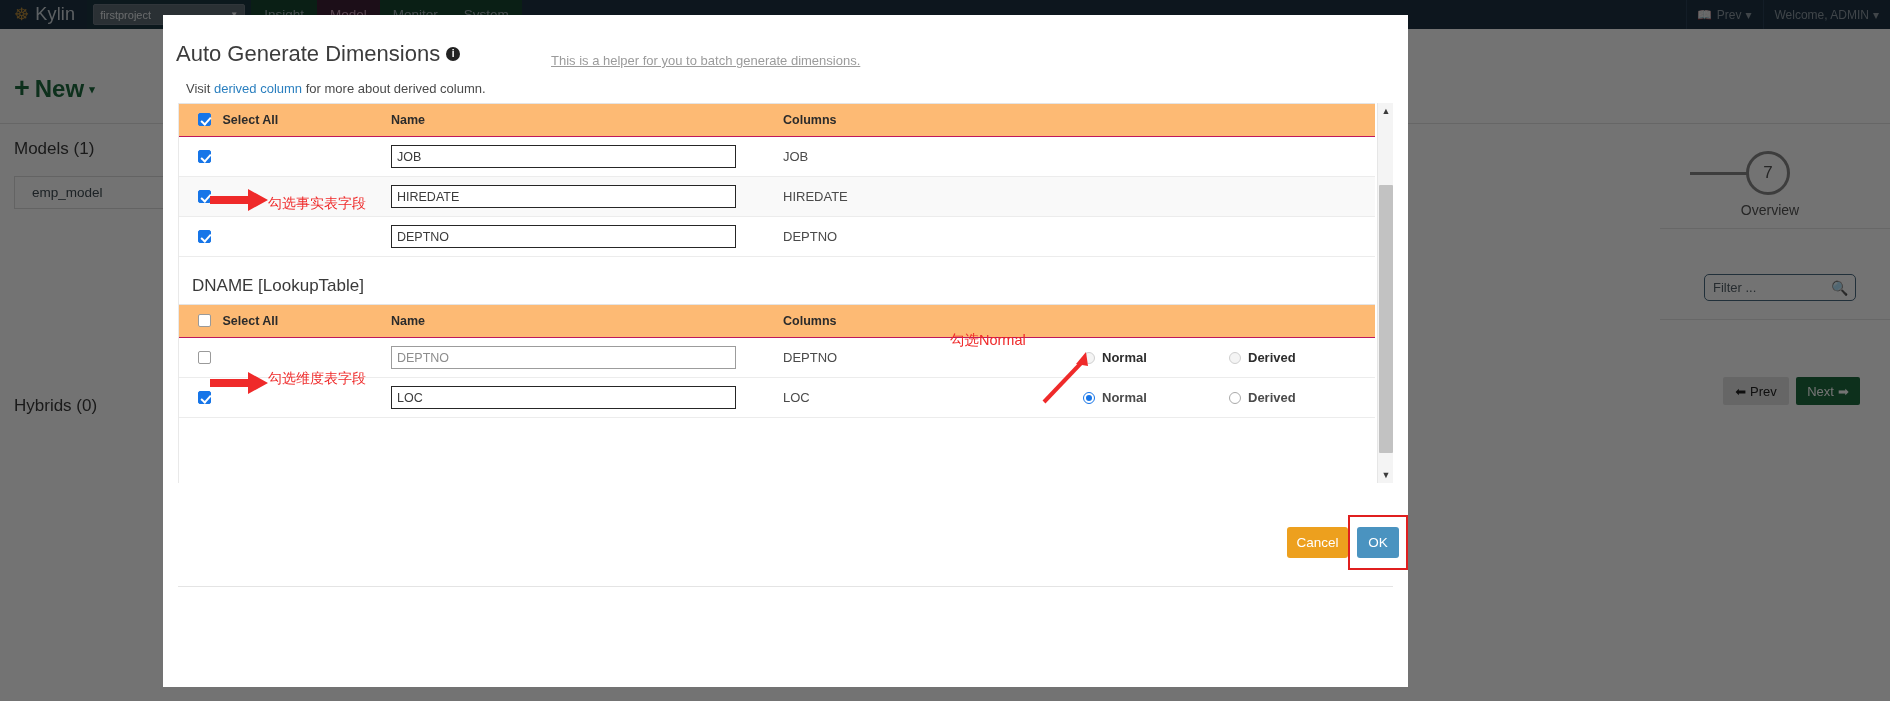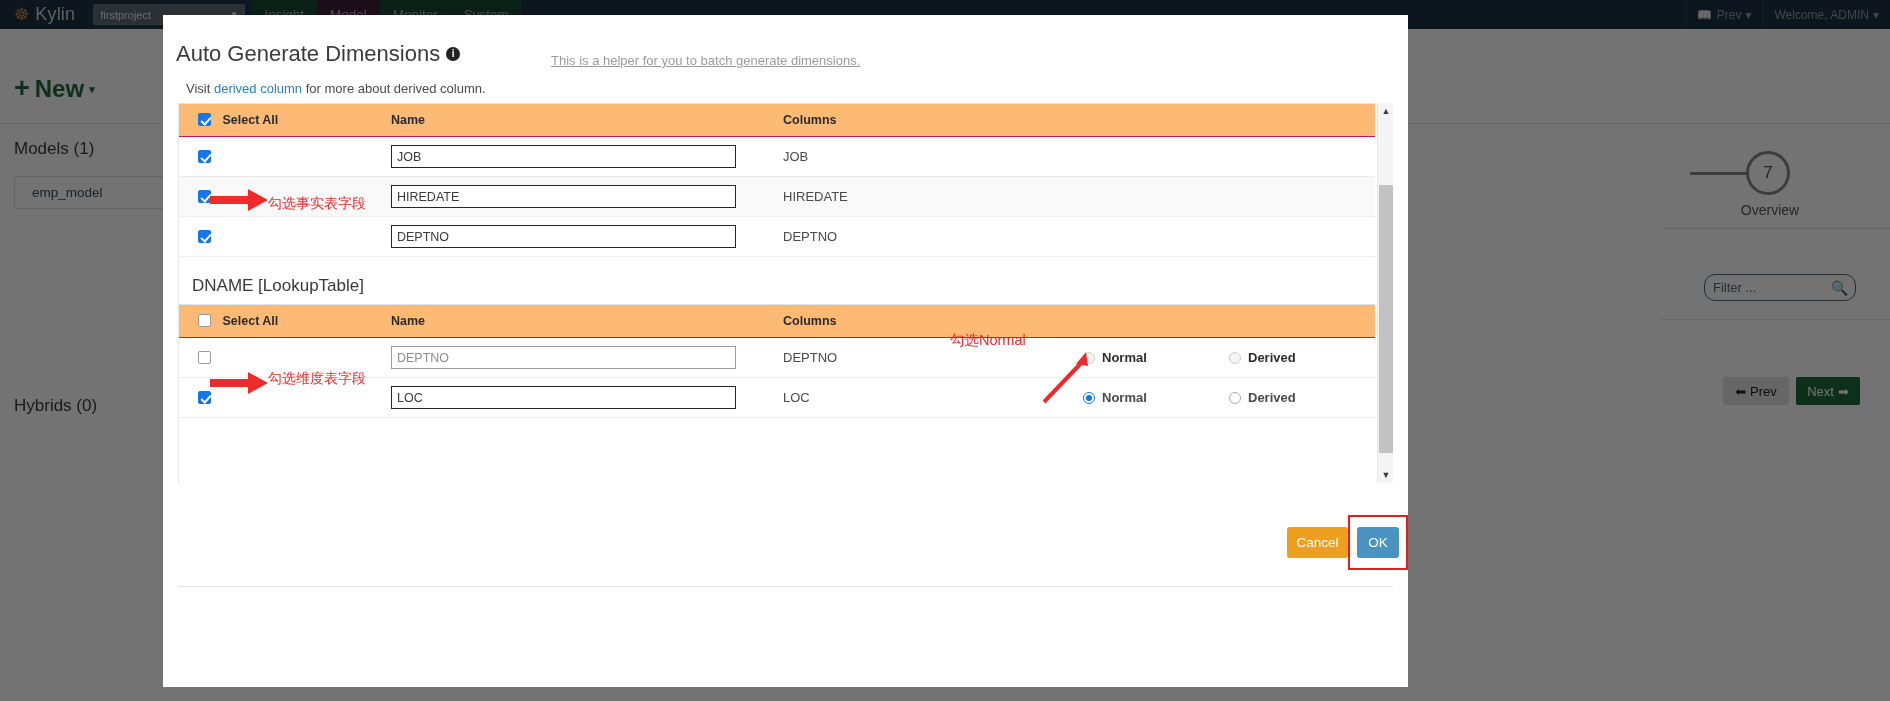--- a/index.html
+++ b/index.html
@@ -74,21 +74,21 @@
     position: absolute; left: 1746px; top: 122px; width: 44px; height: 44px;
     border: 3px solid #888; border-radius: 50%; background: #fff;
     display: flex; align-items: center; justify-content: center;
     font-size: 17px; color: #555;
   }
   .step-line { position: absolute; left: 1690px; top: 143px; width: 58px; height: 3px; background: #888; }
   .step-label { position: absolute; left: 1700px; top: 173px; width: 140px; text-align: center; font-size: 14px; color: #555; }
   .hr2 { position: absolute; left: 1660px; top: 199px; width: 230px; height: 1px; background: #e4e4e4; }
   .filter-box {
     position: absolute; left: 1704px; top: 245px; width: 152px; height: 27px;
-    border: 1px solid #4b6a80; border-radius: 11px; background: #fff;
+    border: 1px solid #4b6a80; border-radius: 5px; background: #fff;
     display: flex; align-items: center; padding: 0 6px 0 8px;
     font-size: 13px; color: #57636a;
   }
   .filter-box .mag { margin-left: auto; font-size: 14px; color: #3f4d55; }
   .hr3 { position: absolute; left: 1660px; top: 290px; width: 230px; height: 1px; background: #e4e4e4; }
   .prev-btn {
     position: absolute; left: 1723px; top: 348px; width: 66px; height: 28px;
     background: #e3e3e3; color: #222; font-size: 13px;
     display: flex; align-items: center; justify-content: center; gap: 4px;
     border-radius: 2px;

